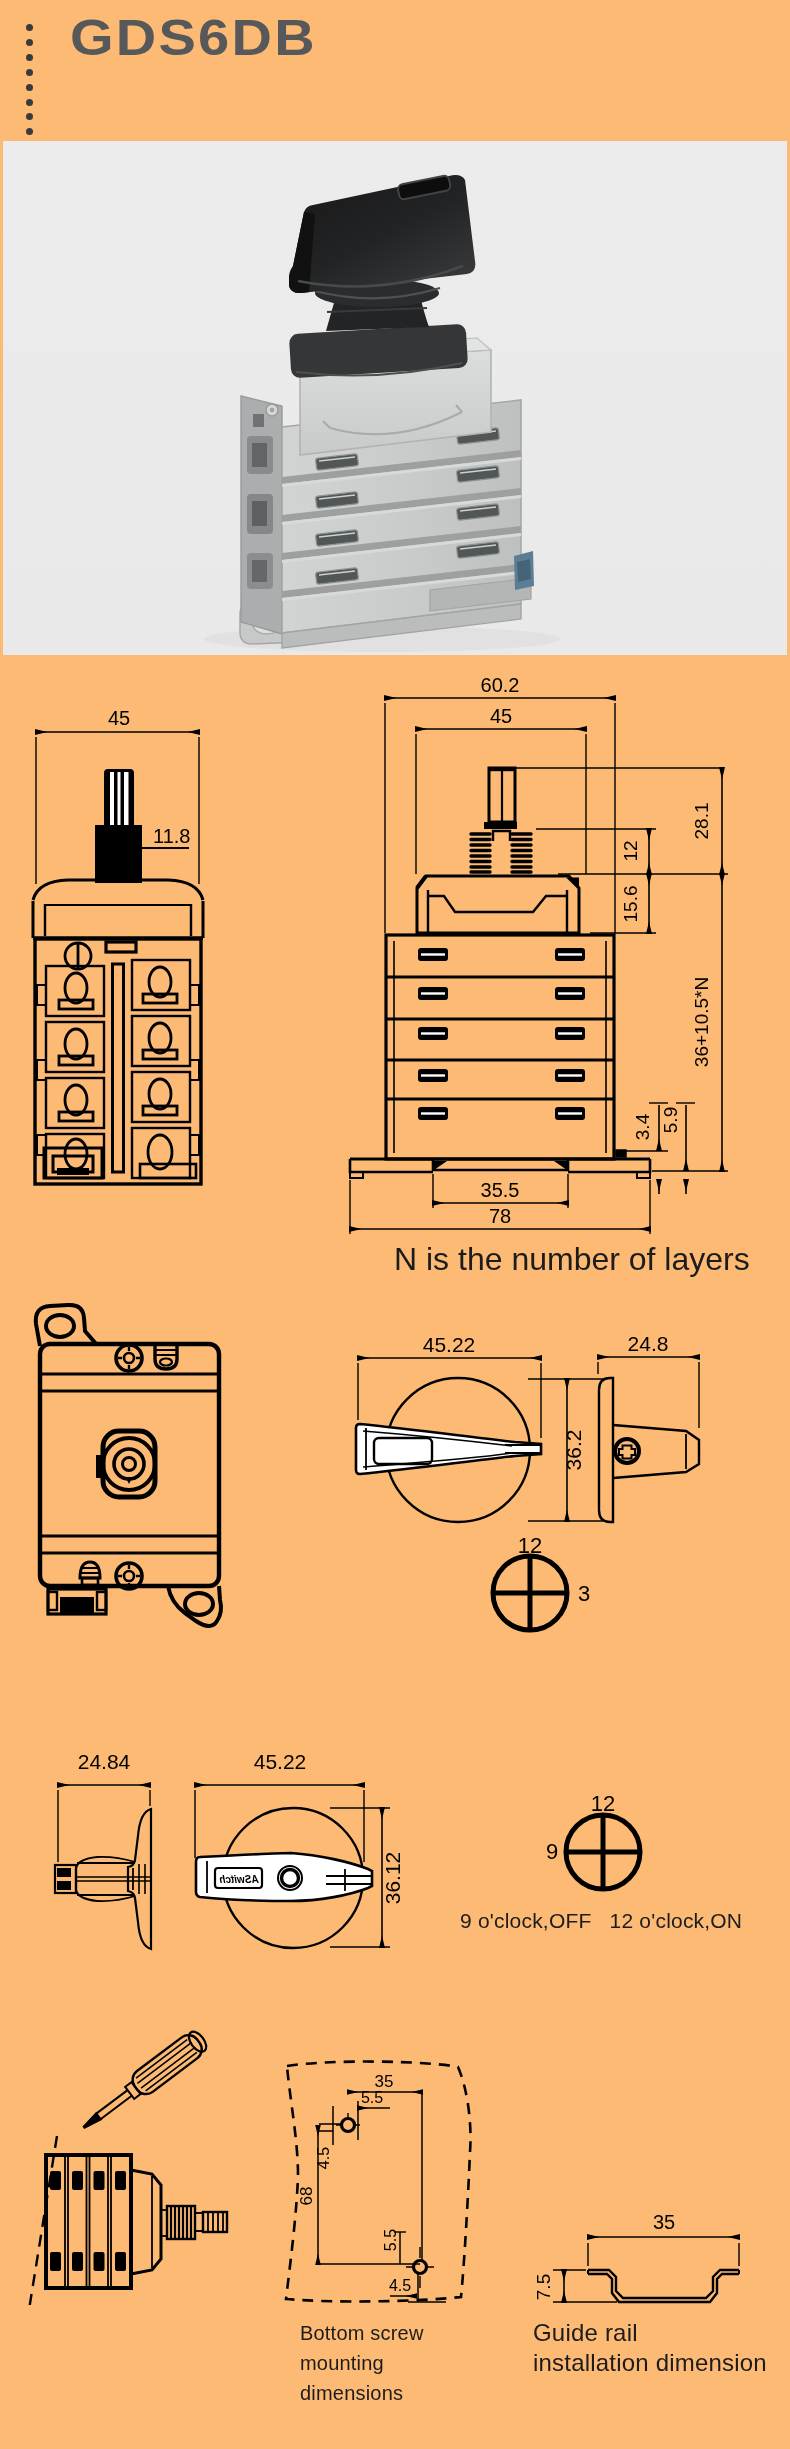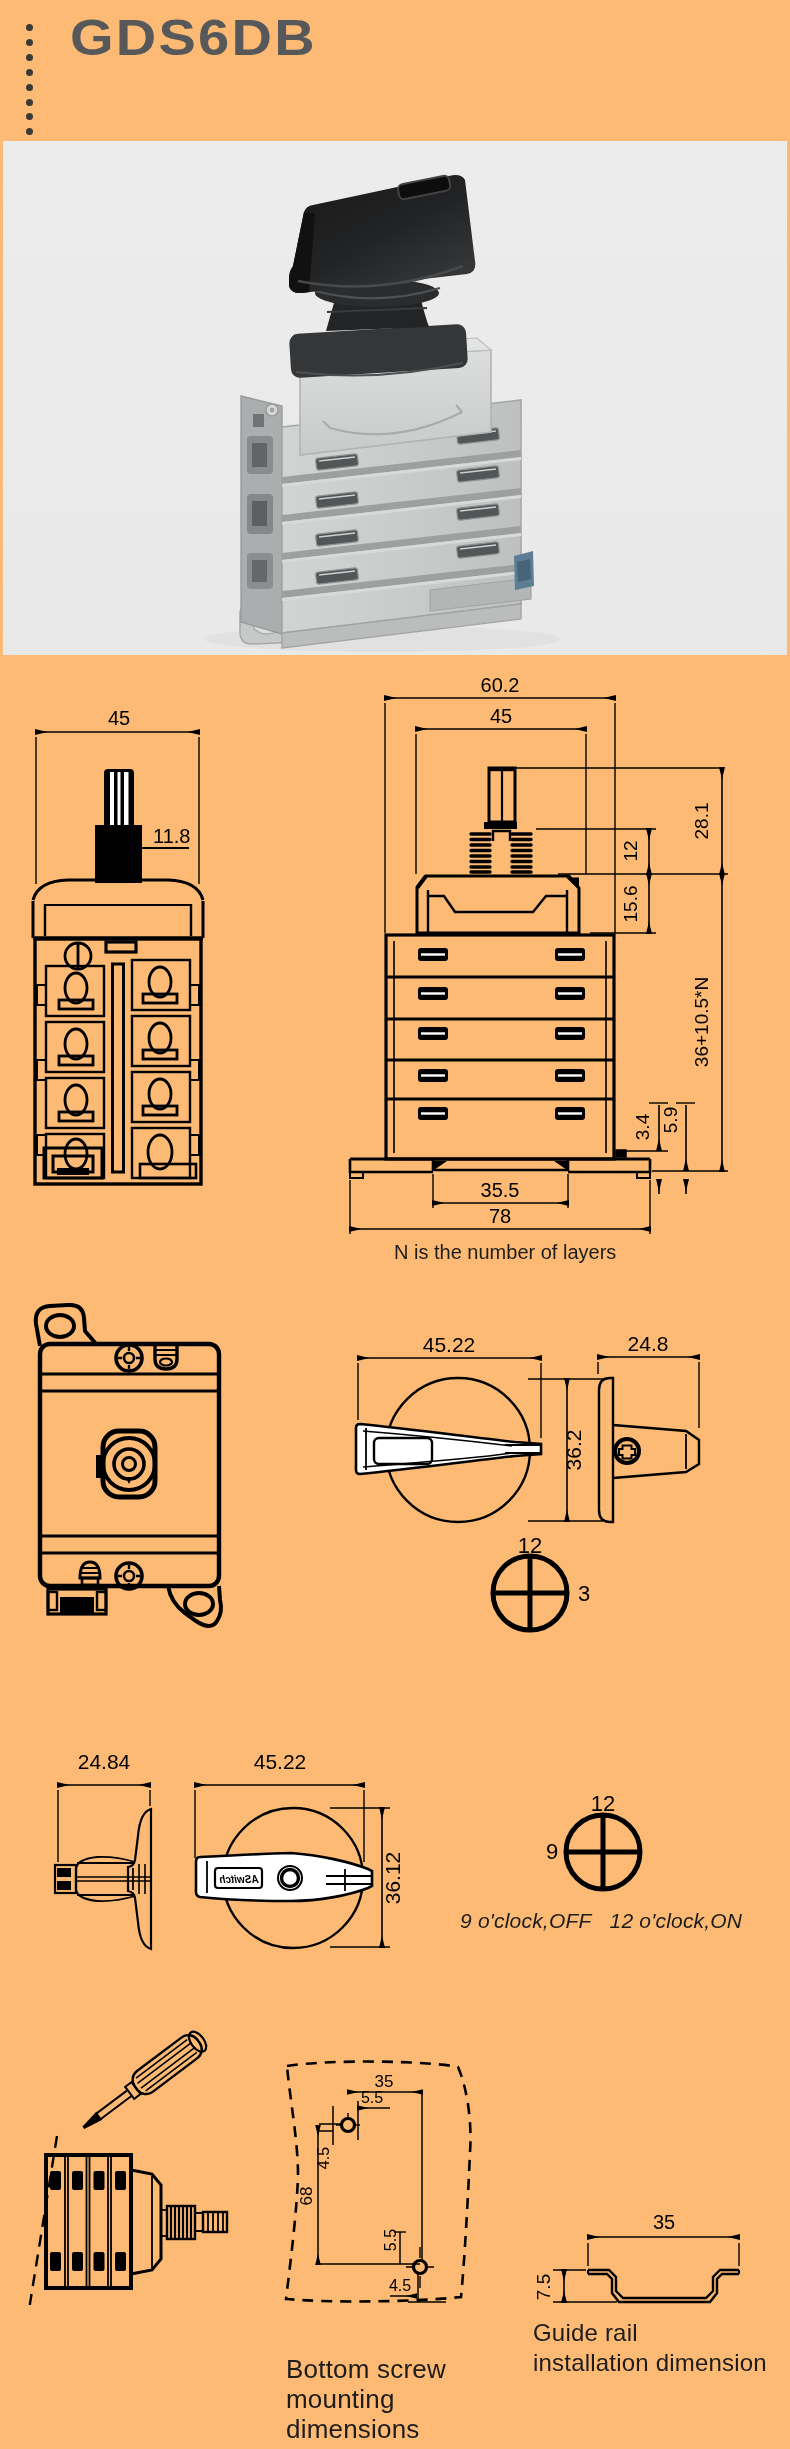--- a/index.html
+++ b/index.html
@@ -303,21 +303,21 @@
 <line x1="568" y1="1174" x2="568" y2="1208" stroke-width="1.4"></line>
 <text x="500" y="1197" font-size="20" text-anchor="middle" stroke="none">35.5</text>
 <line x1="433" y1="1203" x2="568" y2="1203" stroke-width="1.6" marker-start="url(#arB)" marker-end="url(#arB)"></line>
 
 <line x1="350" y1="1180" x2="350" y2="1234" stroke-width="1.4"></line>
 <line x1="650" y1="1180" x2="650" y2="1234" stroke-width="1.4"></line>
 <text x="500" y="1223" font-size="20" text-anchor="middle" stroke="none">78</text>
 <line x1="350" y1="1229" x2="650" y2="1229" stroke-width="1.6" marker-start="url(#arB)" marker-end="url(#arB)"></line>
 </svg>
 
-<div class="abs" style="left:394px;top:1241px;font-size:20px;color:#1c1c1c;">N is the number of layers</div>
+<div class="abs" style="left:394px;top:1241px;font-size:32px;color:#1c1c1c;">N is the number of layers</div>
 
 <svg class="abs" style="left:20px;top:1295px" width="220" height="345" viewBox="20 1295 220 345" fill="none" stroke="#000">
 
 <path d="M40,1346 L36,1324 Q34,1307 50,1306 L68,1305 Q83,1304 84,1318 L85,1331 L97,1345" stroke-width="4"></path>
 <ellipse cx="60" cy="1326" rx="14" ry="11" stroke-width="4"></ellipse>
 
 <rect x="40" y="1344" width="179" height="242" rx="10" stroke-width="4.4"></rect>
 
 <path d="M41,1374 H218 M41,1391 H218 M41,1536 H218 M41,1553 H218" stroke-width="3"></path>
 
@@ -455,21 +455,21 @@
 </svg>
 
 <svg class="abs" style="left:530px;top:1790px" width="140" height="110" viewBox="530 1790 140 110" fill="none" stroke="#000">
 <circle cx="603" cy="1852" r="37" stroke-width="5"></circle>
 <line x1="566" y1="1852" x2="640" y2="1852" stroke-width="5"></line>
 <line x1="603" y1="1815" x2="603" y2="1889" stroke-width="5"></line>
 <text x="603" y="1811" font-size="22" text-anchor="middle" stroke="none">12</text>
 <text x="546" y="1859" font-size="22" stroke="none">9</text>
 </svg>
 
-<div class="cap" style="left:460px;top:1906px;font-size:21px;font-style:italic;">9 o'clock,OFF&nbsp;&nbsp; 12 o'clock,ON</div>
+<div class="cap" style="left:460px;top:1906px;font-size:21px;">9 o'clock,OFF&nbsp;&nbsp; 12 o'clock,ON</div>
 
 <svg class="abs" style="left:15px;top:2030px" width="250" height="275" viewBox="15 2030 250 275" fill="none" stroke="#000">
 
 <g transform="translate(168,2064) rotate(143)">
 <ellipse cx="-37" cy="0" rx="6.5" ry="11.5" stroke-width="2.2"></ellipse>
 <rect x="-38" y="-13" width="78" height="26" rx="11" stroke-width="2.4"></rect>
 <path d="M-30,-8 L34,-8 M-32,-3 L36,-3 M-32,3 L36,3 M-30,8 L34,8" stroke-width="1.6"></path>
 <rect x="40" y="-7.5" width="8" height="15" stroke-width="2"></rect>
 <path d="M48,-3.5 L88,-3.5 M48,3.5 L88,3.5" stroke-width="2"></path>
 <polygon points="86,-5 106,-1.5 106,1.5 86,5" fill="#000" stroke="none"></polygon>
@@ -558,17 +558,17 @@
 <path d="M588,2274 L607,2274 L612,2279 L612,2293 L619,2302 L710,2302 L717,2293 L717,2279 L722,2274 L739,2274" stroke-width="2.4"></path>
 <path d="M588,2270 V2274 M739,2270 V2274" stroke-width="2"></path>
 
 <text transform="translate(550 2287) rotate(-90)" font-size="19" text-anchor="middle" stroke="none">7.5</text>
 <line x1="564" y1="2270" x2="564" y2="2302" stroke-width="1.6" marker-start="url(#arF)" marker-end="url(#arF)"></line>
 <line x1="553" y1="2270" x2="586" y2="2270" stroke-width="1.4"></line>
 <line x1="553" y1="2302" x2="617" y2="2302" stroke-width="1.4"></line>
 </svg>
 
 
-<div class="cap" style="left:286px;top:2318px;width:220px;font-size:26px;margin-top:36px;">Bottom screw<br>mounting<br>dimensions</div>
+<div class="cap" style="left:300px;top:2318px;width:220px;font-size:20px;">Bottom screw<br>mounting<br>dimensions</div>
 
 <div class="cap" style="left:533px;top:2318px;width:260px;font-size:24px;">Guide rail<br>installation dimension</div>
 
 </div>
 
 </body></html>

